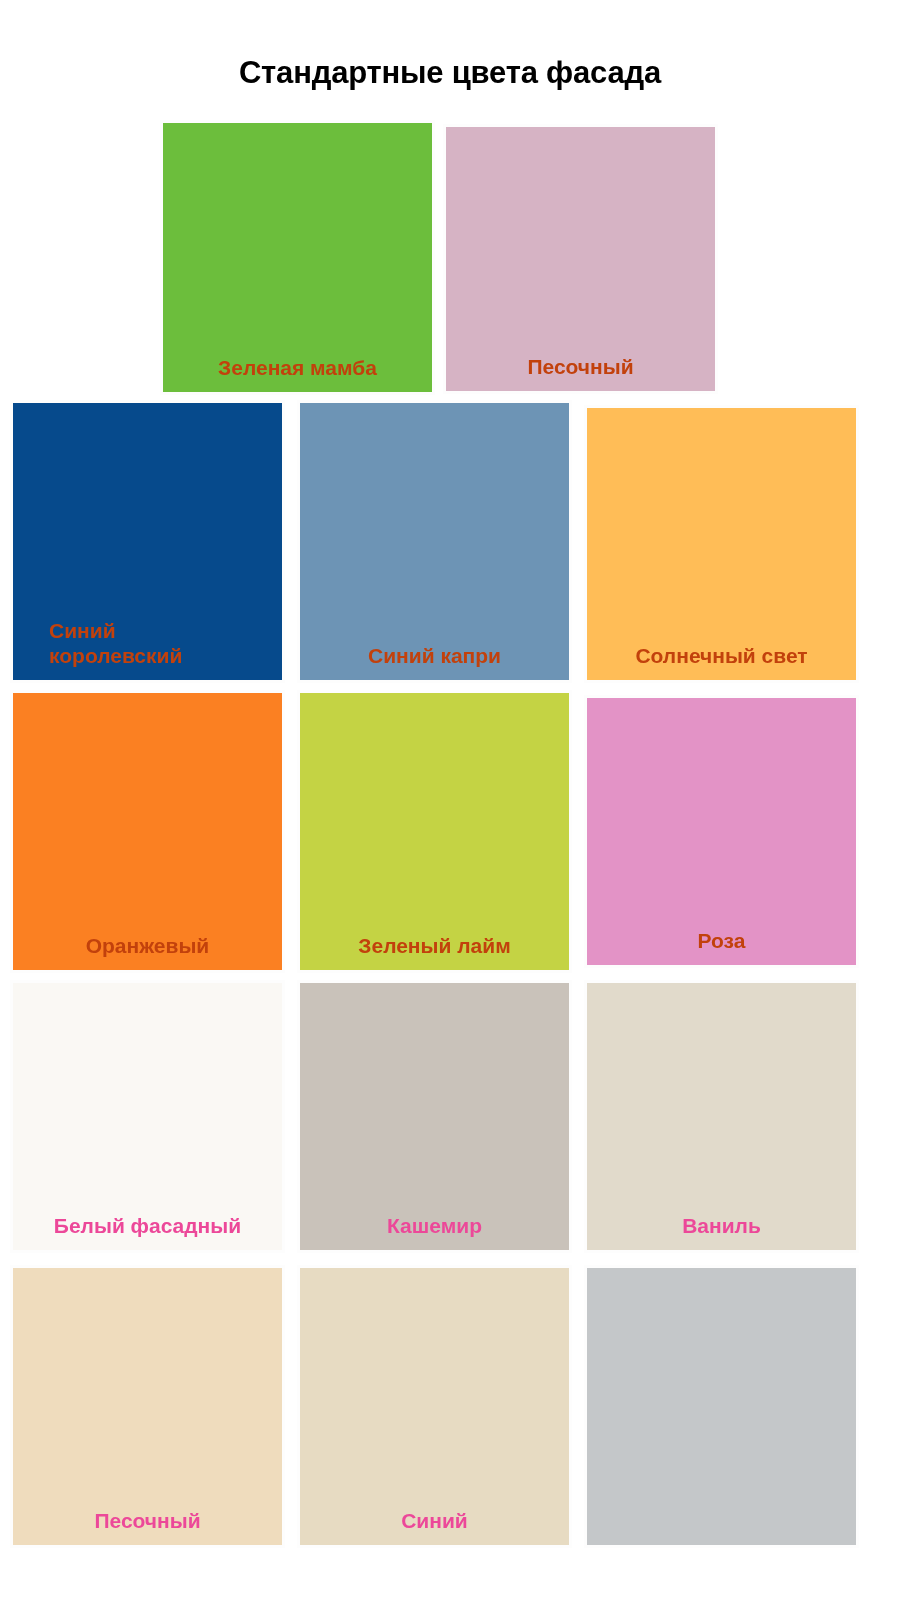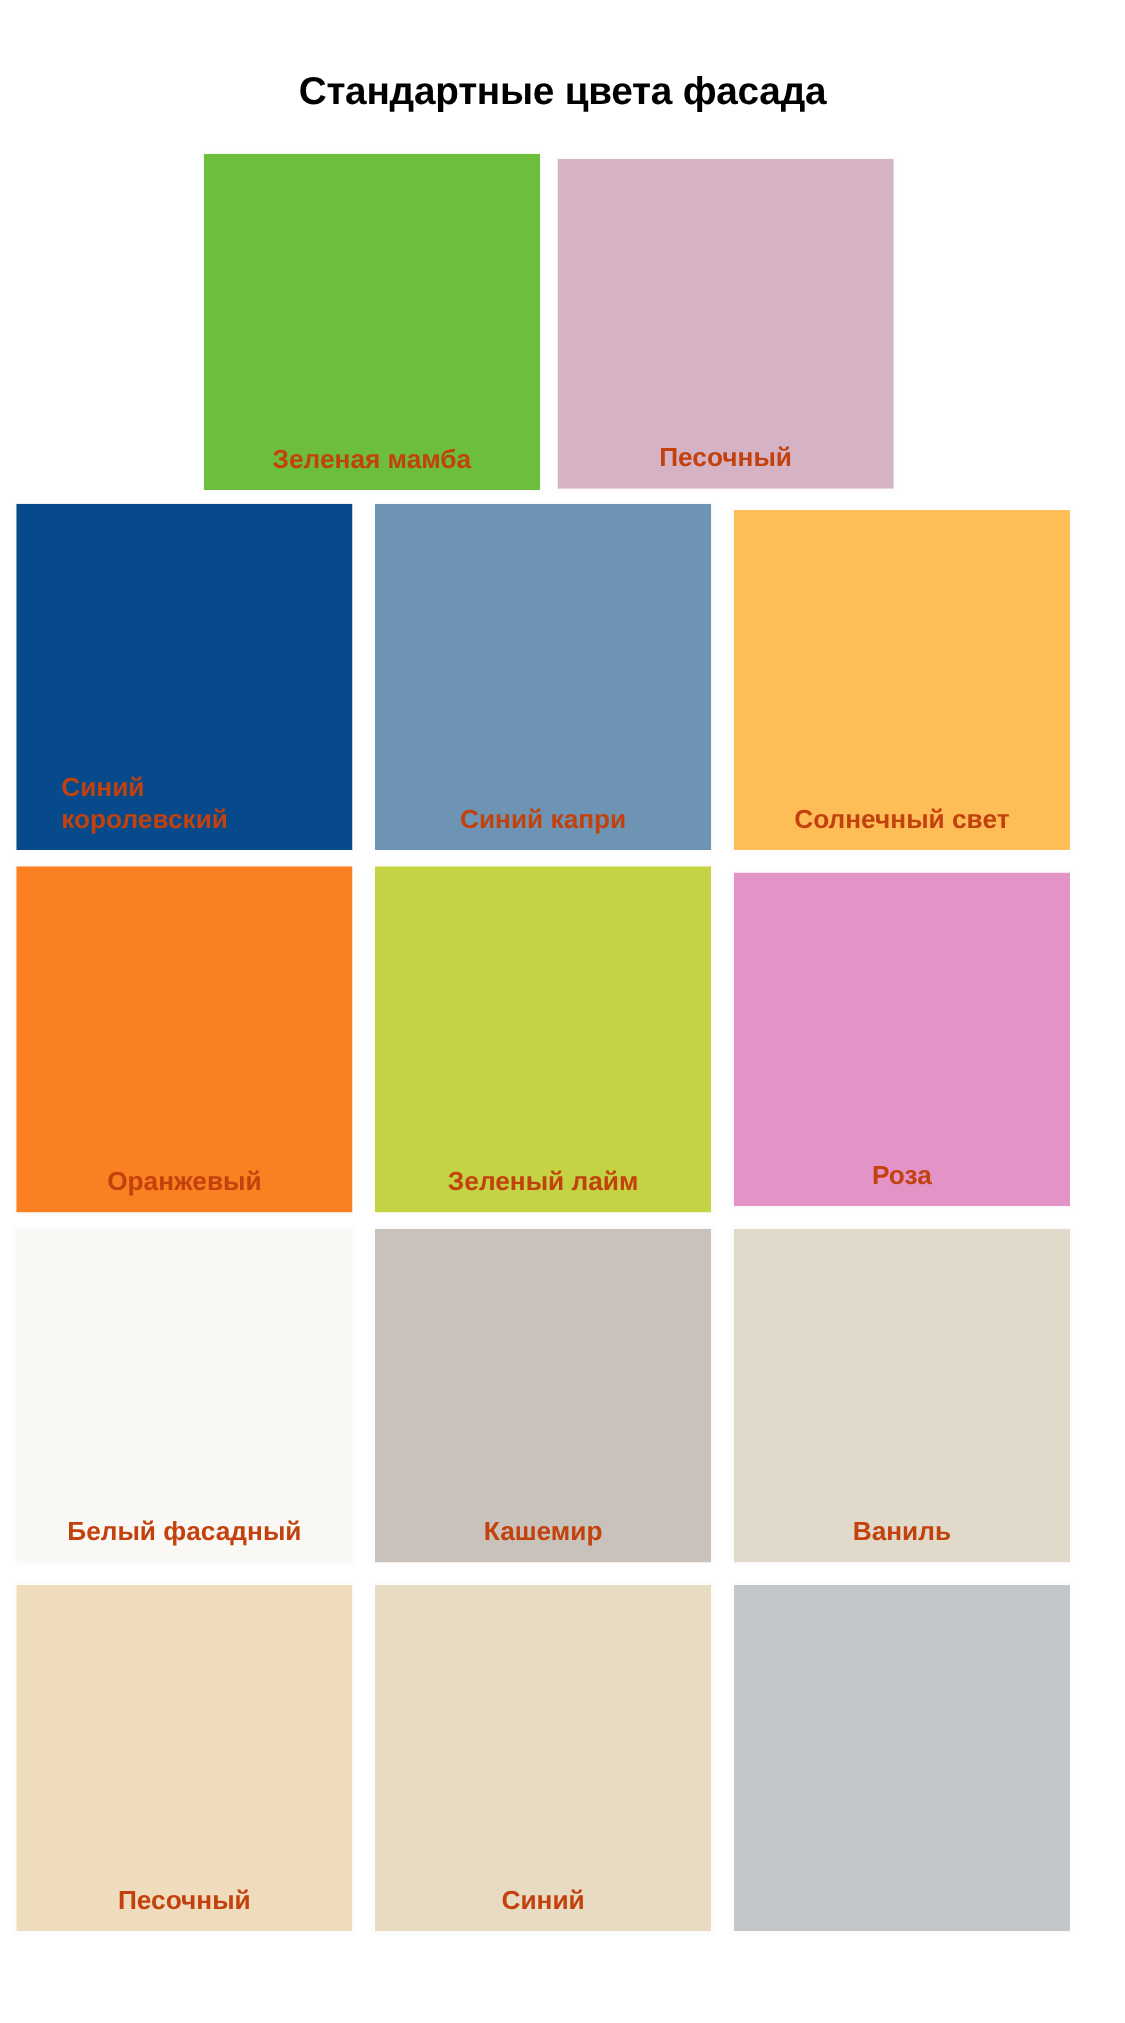--- a/index.html
+++ b/index.html
@@ -55,21 +55,21 @@
     bottom: 12px;
     text-align: center;
     font-size: 21px;
     font-weight: bold;
     line-height: 1.16;
     padding: 0 8px;
     box-sizing: border-box;
     white-space: pre-line;
   }
   .label-light { color: #c2410c; }
-  .label-dark  { color: #c2410c; }
+  .label-dark  { color: #ec4899; }
 
   
   .swatch-label.align-left {
     text-align: left;
     padding-left: 16px;
     margin-left: 20px;
   }
 
   
   .bordered {

